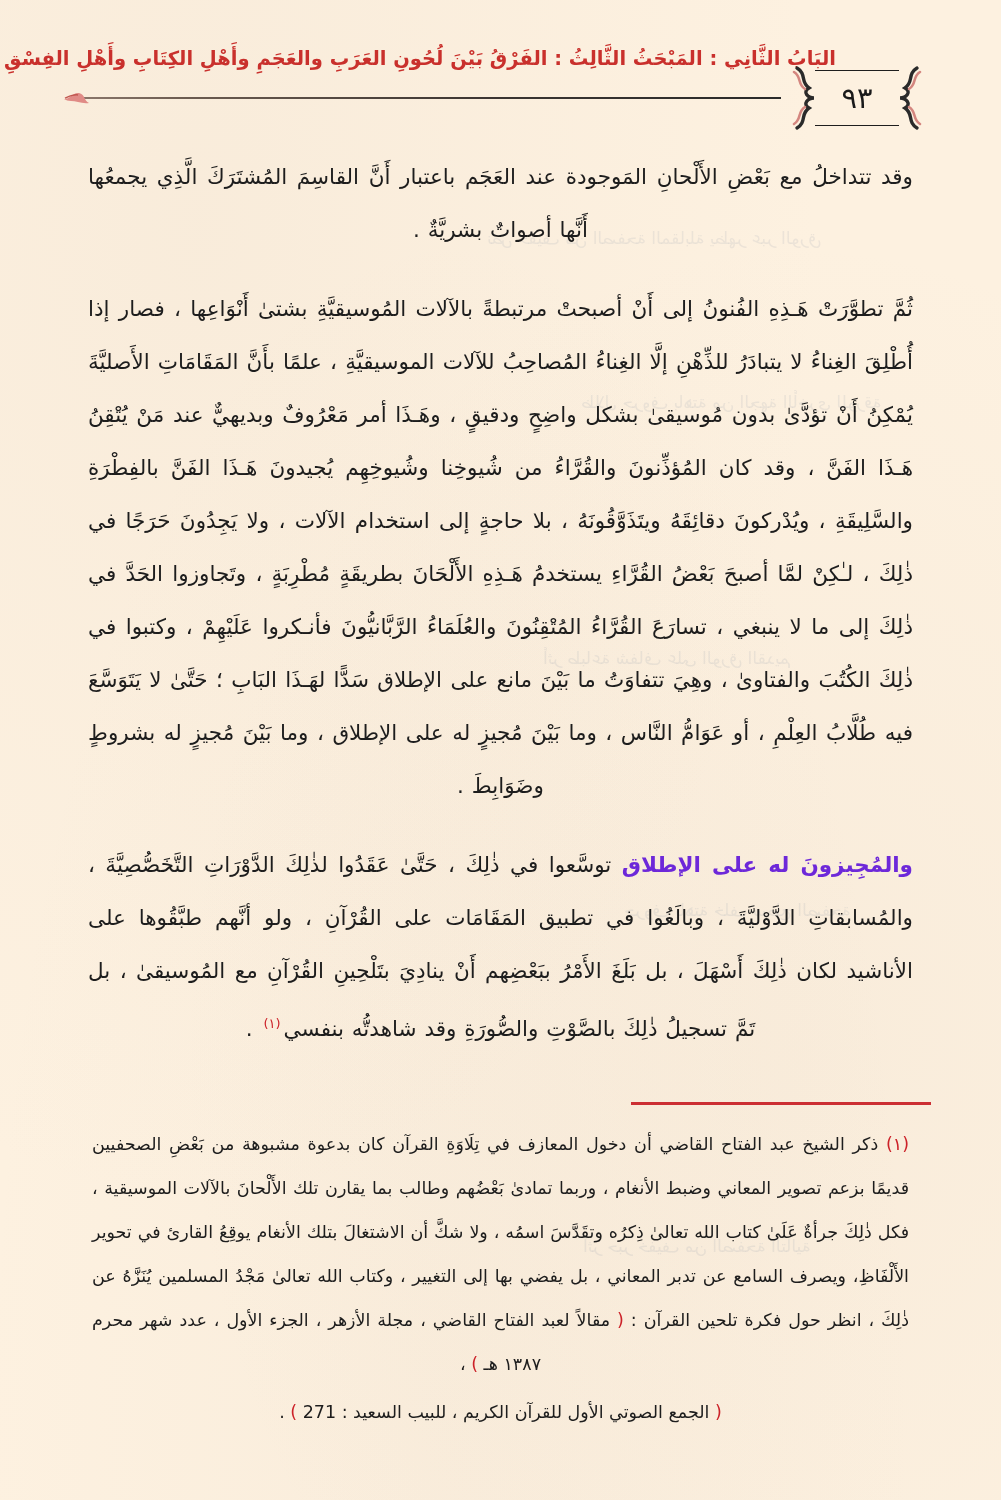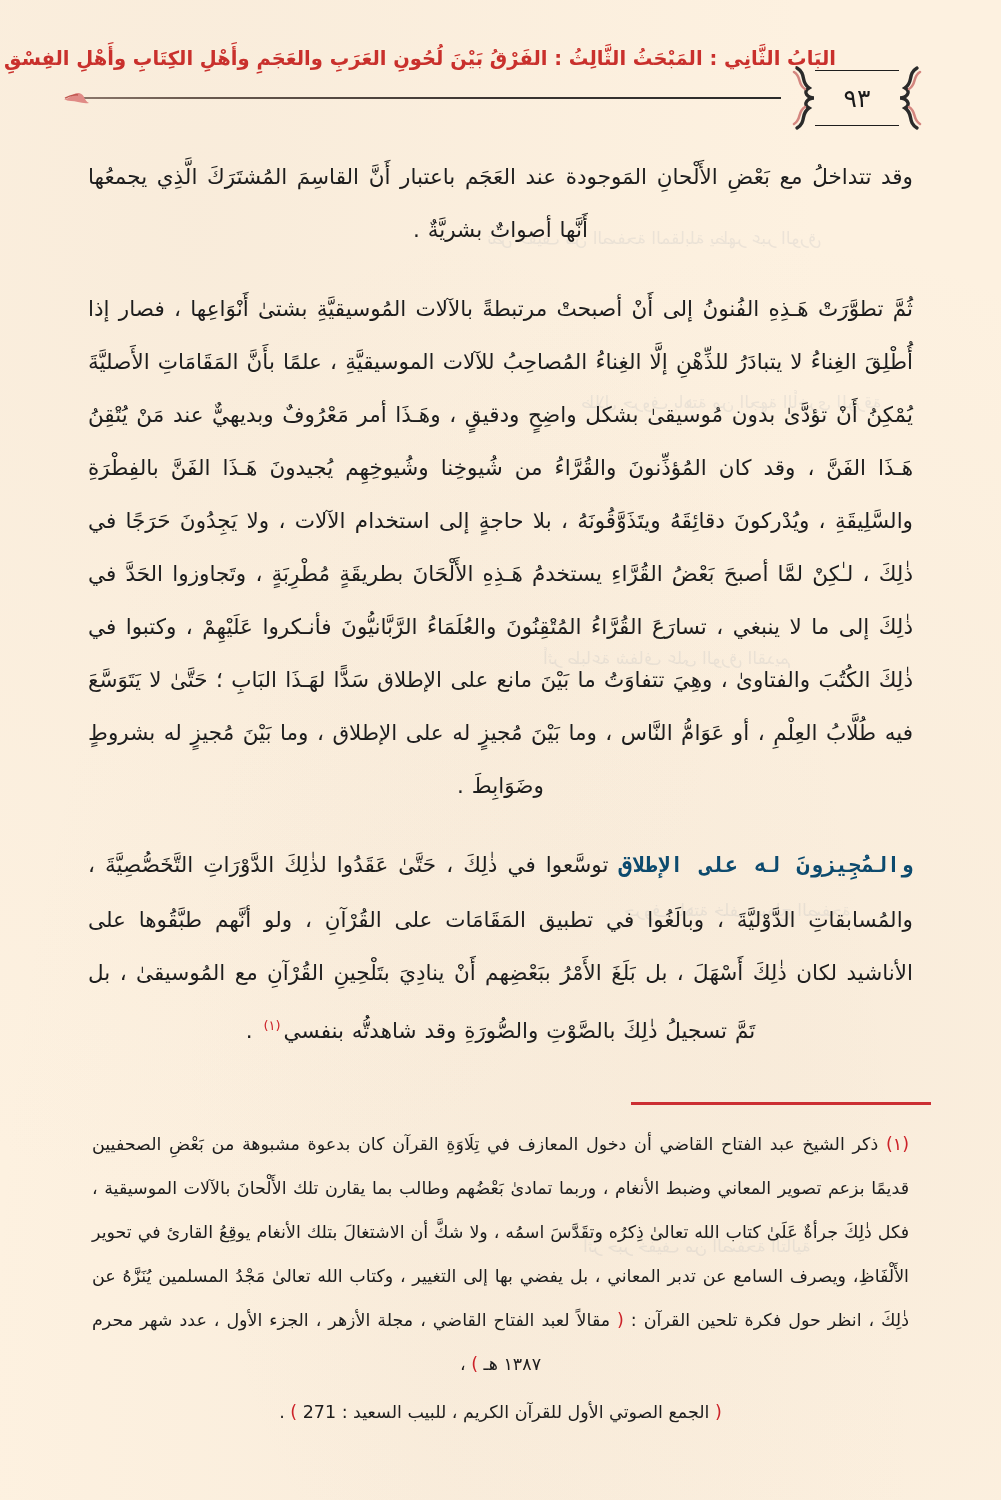--- a/index.html
+++ b/index.html
@@ -94,21 +94,21 @@
     inset: 0;
     border-top: 1.6px solid #1e1e1e;
     border-bottom: 1.6px solid #1e1e1e;
   }
   .pn-num {
     position: absolute;
     inset: 0;
     display: flex;
     align-items: center;
     justify-content: center;
-    font-size: 25px;
+    font-size: 29px;
     color: #1a1a1a;
     letter-spacing: 1px;
     font-family: "DejaVu Sans", sans-serif;
   }
   .pn-orn {
     position: absolute;
     top: -6px;
     width: 26px;
     height: 68px;
   }
@@ -127,23 +127,22 @@
     margin: 0 0 26px 0;
     font-size: 21.5px;
     line-height: 53px;
     color: #1d1d1d;
     text-align: justify;
     text-align-last: center;
     word-spacing: 1px;
     font-family: "DejaVu Sans", "Liberation Sans", sans-serif;
   }
   .emph-red {
-    color: #0c4a6e;
+    color: #6d28d9;
     font-weight: bold;
-    font-family: Liberation Mono, monospace;
   }
   sup.fn-ref {
     color: #cc2229;
     font-size: 13px;
     vertical-align: super;
     padding: 0 3px;
   }
 
   
   .footnote-rule {

